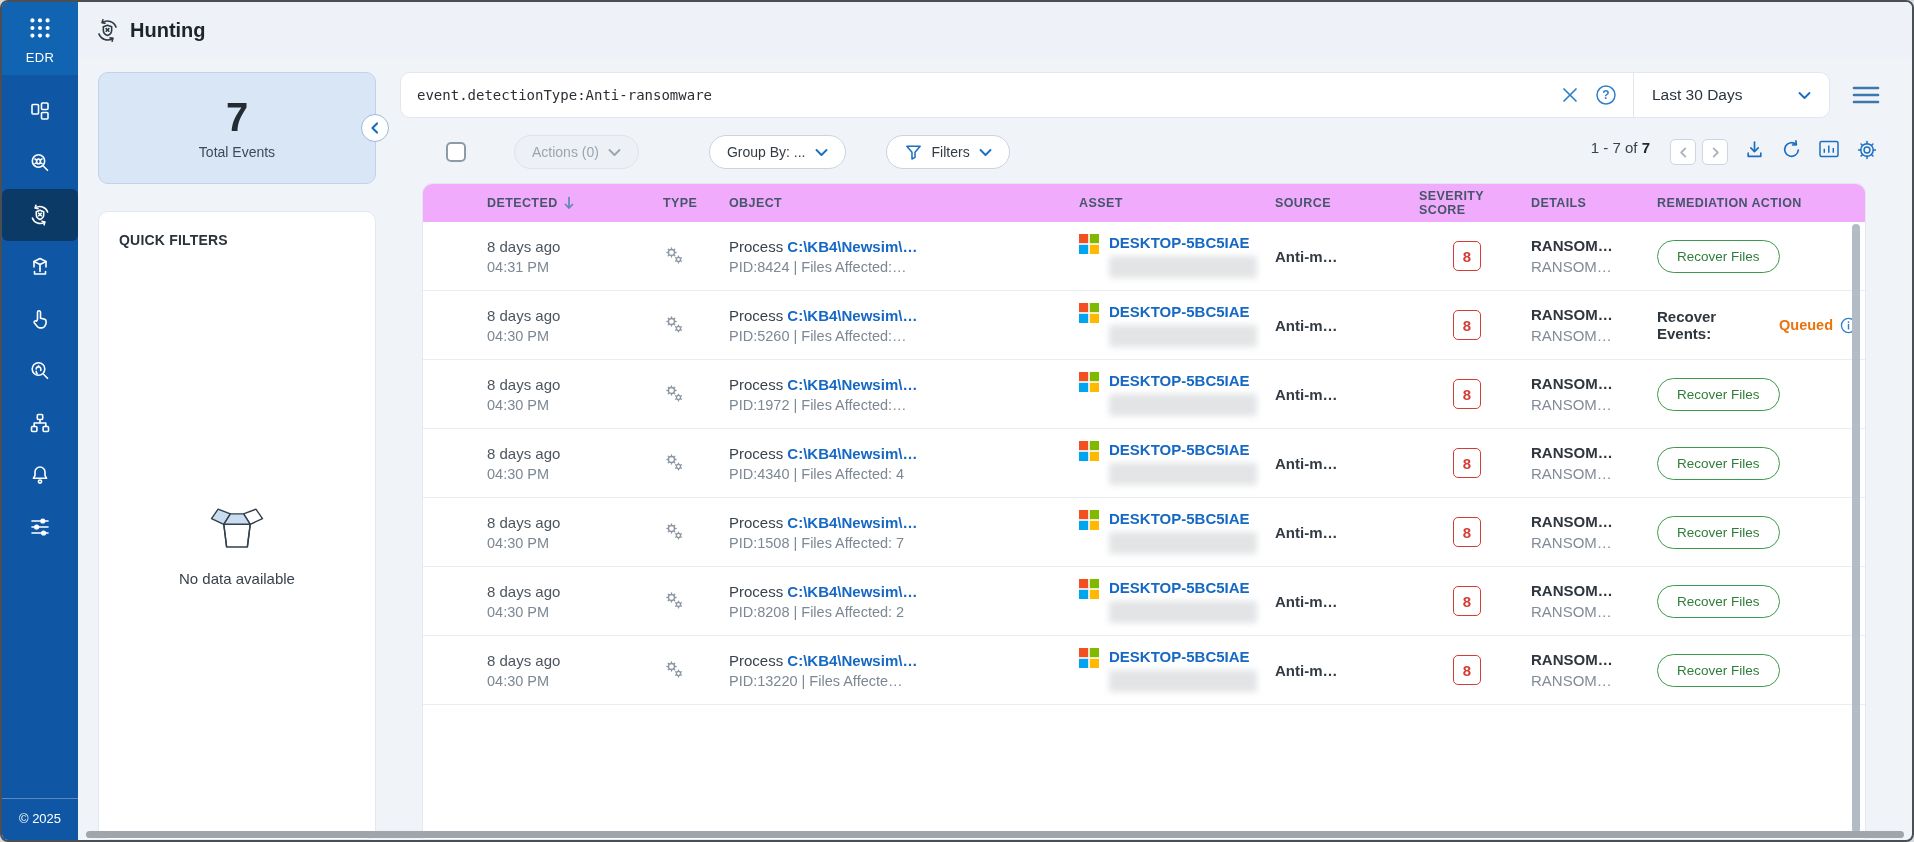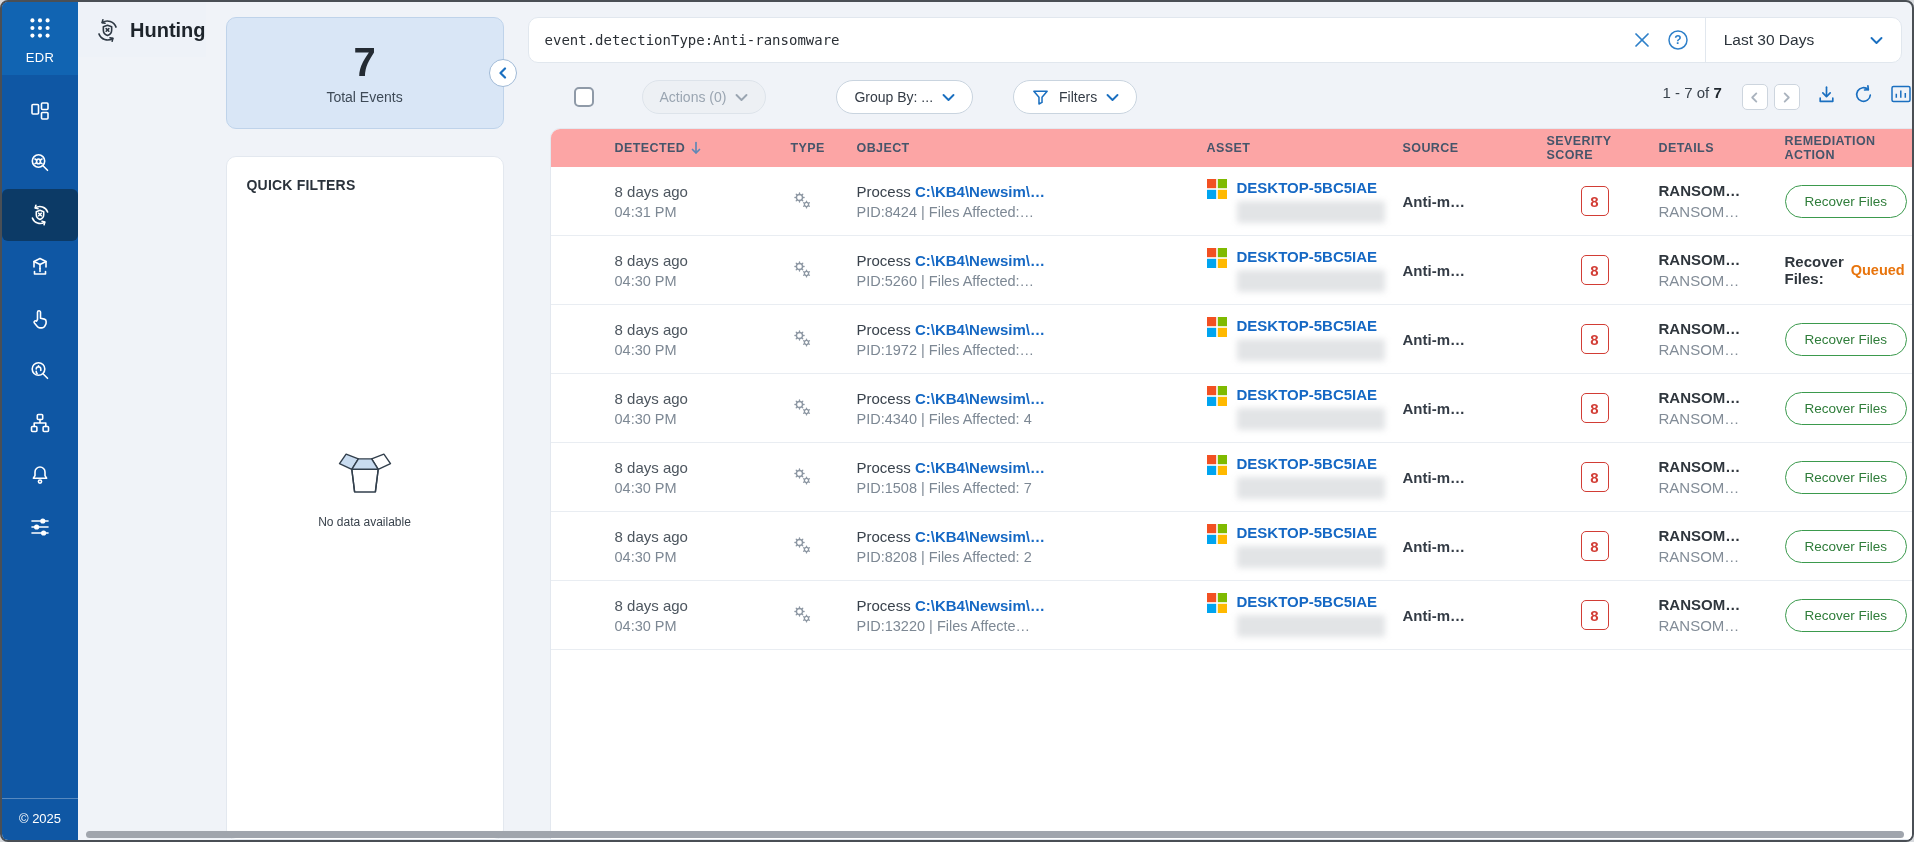--- a/index.html
+++ b/index.html
@@ -13,21 +13,21 @@
   .side-top{ width:100%; background:#1164b2; padding:13px 0 10px; text-align:center; }
   .side-top .ic svg{ display:block; margin:0 auto; }
   .edr{ font-weight:normal; font-size:13px; letter-spacing:.4px; margin-top:5px; }
   .side-items{ width:100%; margin-top:10px; display:flex; flex-direction:column; align-items:center; }
   .side-item{ width:76px; height:52px; display:flex; align-items:center; justify-content:center; cursor:pointer; }
   .side-item.active{ background:#0c3a66; border-radius:6px; }
   .side-footer{ margin-top:auto; width:100%; text-align:center; padding:12px 0 14px;
     font-size:13px; border-top:1px solid rgba(255,255,255,.3); }
 
   
-  .main-wrap{ flex:1; display:flex; flex-direction:row; min-width:0; }
+  .main-wrap{ flex:1; display:flex; flex-direction:column; min-width:0; }
   .topbar{ height:55px; background:#eef2f8; display:flex; align-items:flex-end; padding-left:16px; flex-shrink:0; }
   .title-block{ display:flex; align-items:center; gap:9px; padding-bottom:13px; }
   .page-title{ font-size:20px; font-weight:bold; color:#1d242b; }
   .tabs{ margin-left:62px; display:flex; align-items:flex-end; height:100%; }
   .tab{ padding:0 28px; height:43px; display:flex; align-items:center; font-size:15px;
     color:#5a6673; cursor:pointer; border-radius:10px 10px 0 0; }
   .tab.active{ background:#fff; border:1px solid #e0e6ed; border-bottom:none;
     font-weight:bold; color:#21282f; }
 
   
@@ -37,21 +37,21 @@
     border-radius:10px; display:flex; flex-direction:column; align-items:center; justify-content:center; }
   .total-value{ font-size:40px; font-weight:bold; color:#242b33; line-height:1; }
   .total-label{ font-size:14px; color:#3e4a57; margin-top:7px; }
   .collapse-btn{ position:absolute; right:-14px; top:50%; transform:translateY(-50%);
     width:28px; height:28px; border-radius:50%; background:#fff; border:1px solid #9fb9d6;
     display:flex; align-items:center; justify-content:center; cursor:pointer; z-index:3; }
   .qf-card{ margin-top:27px; background:#fff; border:1px solid #e3e8ef; border-radius:10px;
     flex:1; position:relative; padding:20px; }
   .qf-title{ font-size:14px; font-weight:bold; color:#2a323b; letter-spacing:.2px; }
   .qf-empty{ position:absolute; top:290px; left:0; right:0; text-align:center; }
-  .qf-empty-text{ font-size:12px; color:#39424c; margin-top:10px; }
+  .qf-empty-text{ font-size:15px; color:#39424c; margin-top:10px; }
 
   .main-col{ flex:1; display:flex; flex-direction:column; min-width:0; }
   .search-row{ display:flex; align-items:center; }
   .search-bar{ flex:1; height:46px; background:#fff; border:1px solid #e1e7ee; border-radius:10px;
     display:flex; align-items:center; padding-left:16px; }
   .query{ font-family:"DejaVu Sans Mono","Liberation Mono",monospace; font-size:14px; color:#2a2f35; flex:1; }
   .bar-ic{ margin-right:16px; display:flex; cursor:pointer; }
   .time-range{ border-left:1px solid #e1e7ee; align-self:stretch; display:flex; align-items:center;
     justify-content:space-between; width:196px; padding:0 18px; cursor:pointer; }
   .time-label{ font-size:15.5px; color:#2c343c; }
@@ -65,21 +65,21 @@
   .m1{ margin-left:48px; } .m2{ margin-left:70px; } .m3{ margin-left:40px; }
   .toolbar-right{ margin-left:auto; display:flex; align-items:flex-start; padding-right:10px; }
   .range{ font-size:15px; color:#39424c; margin-right:14px; }
   .range b{ color:#21282f; }
   .page-btn{ width:26px; height:26px; border:1px solid #cdd5de; border-radius:5px; margin-left:6px;
     display:flex; align-items:center; justify-content:center; background:#fff; }
   .tool-ic{ margin-left:16px; display:flex; cursor:pointer; }
 
   .table-card{ margin:14px 22px 0 22px; background:#fff; border:1px solid #e3e8ef;
     border-radius:10px 10px 0 0; flex:1; position:relative; overflow:hidden; min-height:0; }
-  .thead{ height:38px; background:#fca5a5; display:flex; align-items:center; padding-left:64px;
+  .thead{ height:38px; background:#f0abfc; display:flex; align-items:center; padding-left:64px;
     font-size:12.5px; font-weight:bold; color:#46556a; letter-spacing:.4px; }
   .hcell{ display:flex; align-items:center; gap:5px; padding-right:8px; }
   .trow{ height:69px; display:flex; align-items:center; padding-left:64px; border-bottom:1px solid #e9edf2; font-size:15px; }
   .cell{ padding-right:8px; }
   .c-detected{ width:176px; } .c-type{ width:66px; } .c-object{ width:350px; }
   .c-asset{ width:196px; } .c-source{ width:144px; } .c-severity{ width:112px; }
   .c-details{ width:126px; } .c-remed{ flex:1; }
   .line1{ color:#4d565f; } .line2{ color:#7d8894; font-size:14.5px; margin-top:4px; }
   .obj-line1{ color:#39424c; white-space:nowrap; }
   .obj-link{ color:#1568c4; font-weight:bold; cursor:pointer; }
@@ -519,21 +519,21 @@
                   </div>
                 </div>
                 <div class="cell c-source"><span class="source-txt">Anti-m…</span></div>
                 <div class="cell c-severity"><span class="sev">8</span></div>
                 <div class="cell c-details">
                   <div class="det1">RANSOM…</div>
                   <div class="det2">RANSOM…</div>
                 </div>
                 <div class="cell c-remed">
                   <div class="remed-status">
-                    <span class="remed-label">Recover Files:</span>
+                    <span class="remed-label">Recover Events:</span>
                     <span class="remed-state">Queued</span>
                     <span class="ic">
                       <svg width="17" height="17" viewBox="0 0 18 18" fill="none">
                         <circle cx="9" cy="9" r="7.5" stroke="#2f80c9" stroke-width="1.4"></circle>
                         <line x1="9" y1="8" x2="9" y2="12.6" stroke="#2f80c9" stroke-width="1.5" stroke-linecap="round"></line>
                         <circle cx="9" cy="5.4" r="1" fill="#2f80c9"></circle>
                       </svg>
                     </span>
                   </div>
                 </div>

